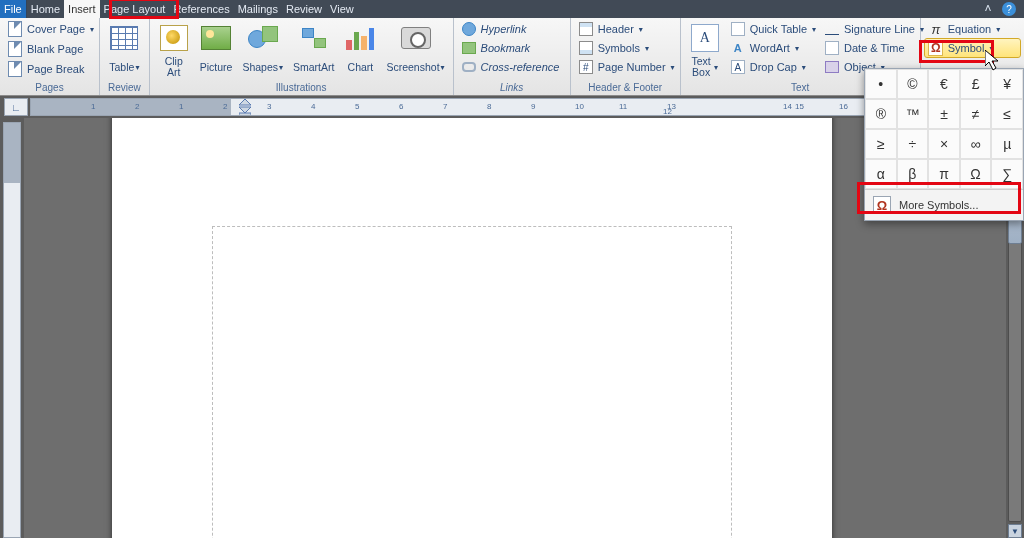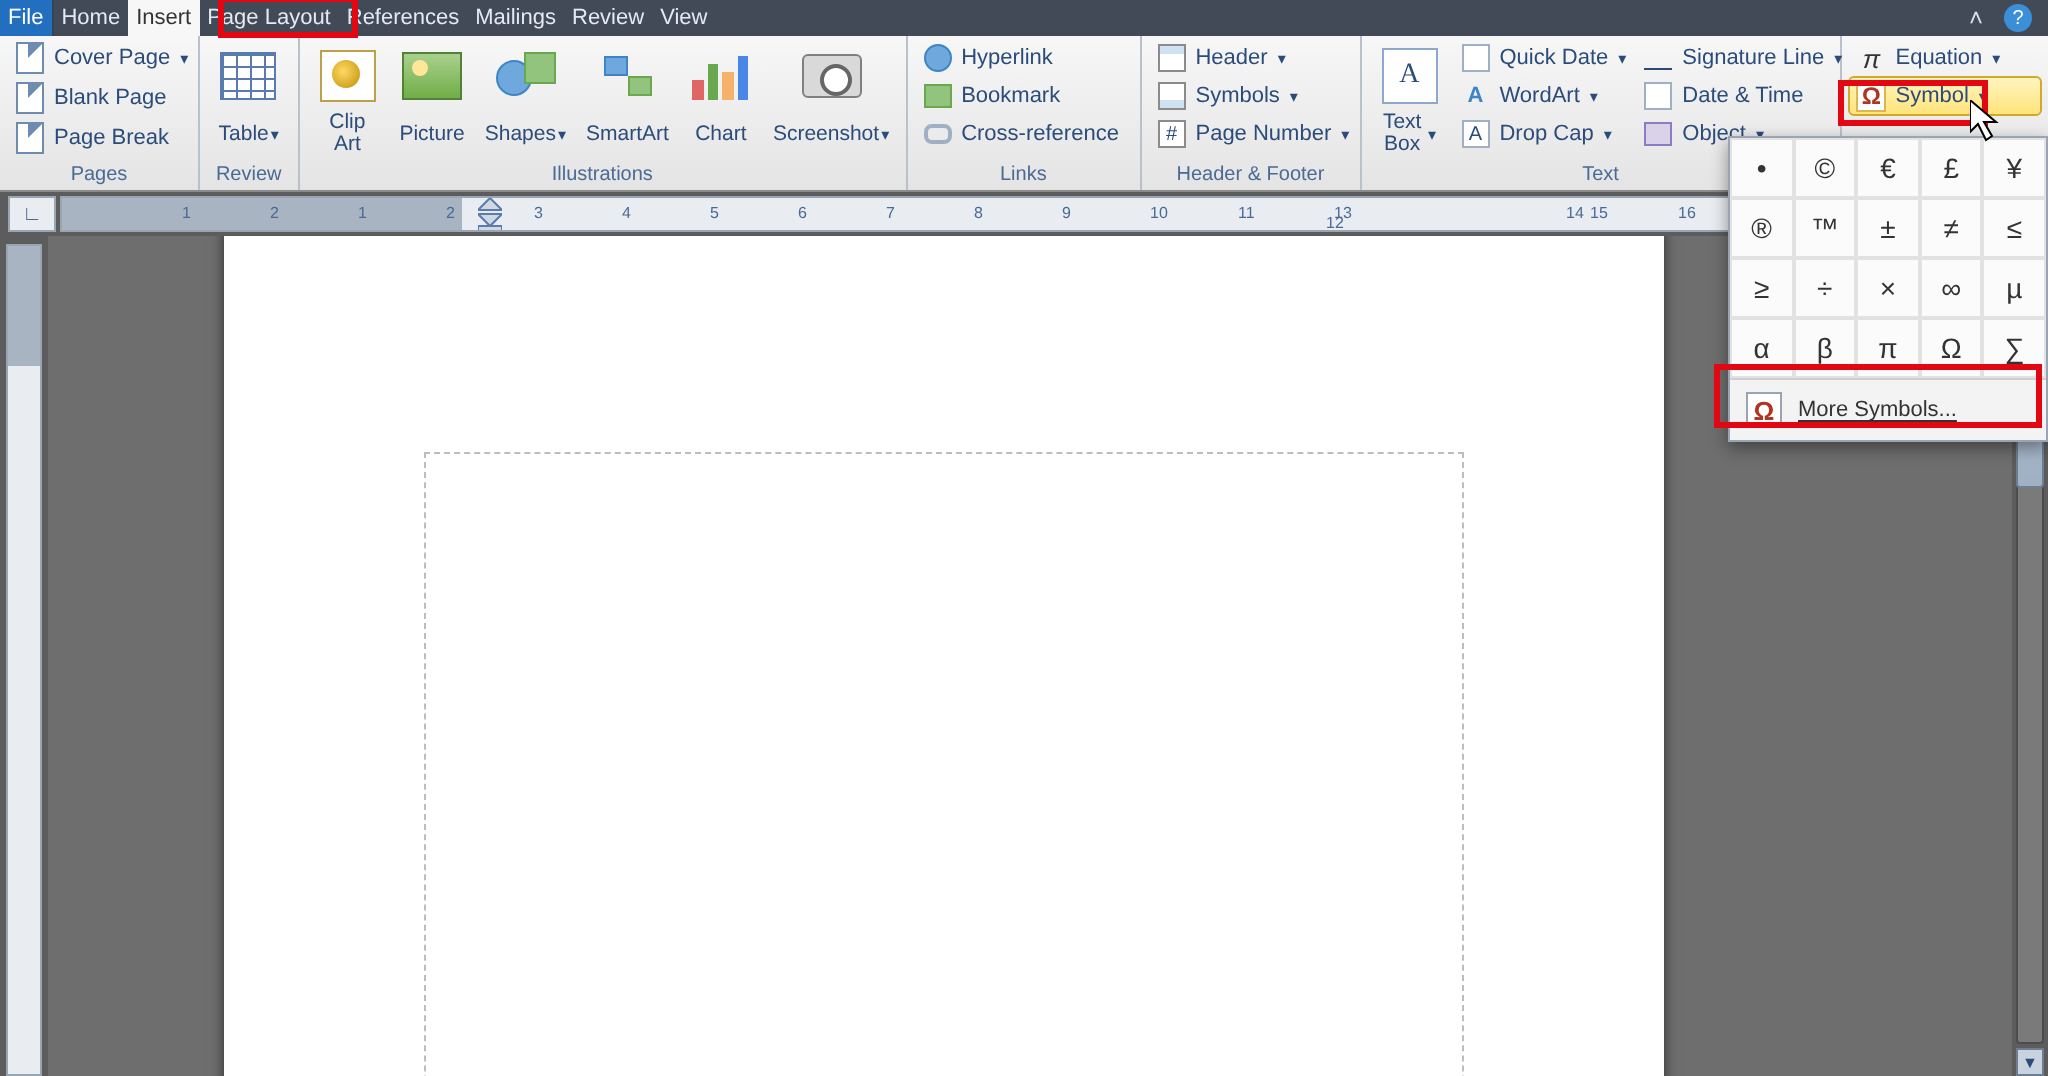--- a/index.html
+++ b/index.html
@@ -217,21 +217,21 @@
           </span>
         <span class="caption">
             <span>Screenshot</span>
             <span class="dd"> ▾</span>
           </span>
       </div>
     </div>
     <div class="group-label">Illustrations</div>
   </div>
 
-  <div class="group" style="width:118px;">
+  <div class="group" style="width:118px;font-style:italic;">
     <div class="group-body">
       <div class="stack">
         <div class="hbtn">
           <span class="smicon">
               <span class="sm-globe"></span>
             </span>
           <span class="htxt">Hyperlink</span>
         </div>
         <div class="hbtn">
           <span class="smicon">
@@ -286,21 +286,21 @@
             <span class="ico-textbox">A</span>
           </span>
         <span class="caption" style="white-space:pre;"><span>Text
 Box</span><span class="dd"> ▾</span></span>
       </div>
       <div class="stack">
         <div class="hbtn">
           <span class="smicon">
               <span class="sm-qp"></span>
             </span>
-          <span class="htxt">Quick Date</span>
+          <span class="htxt">Quick Table</span>
             <span class="dd">▾</span>
         </div>
         <div class="hbtn">
           <span class="smicon">
               <span class="sm-wa">A</span>
             </span>
           <span class="htxt">WordArt</span>
             <span class="dd">▾</span>
         </div>
         <div class="hbtn">

